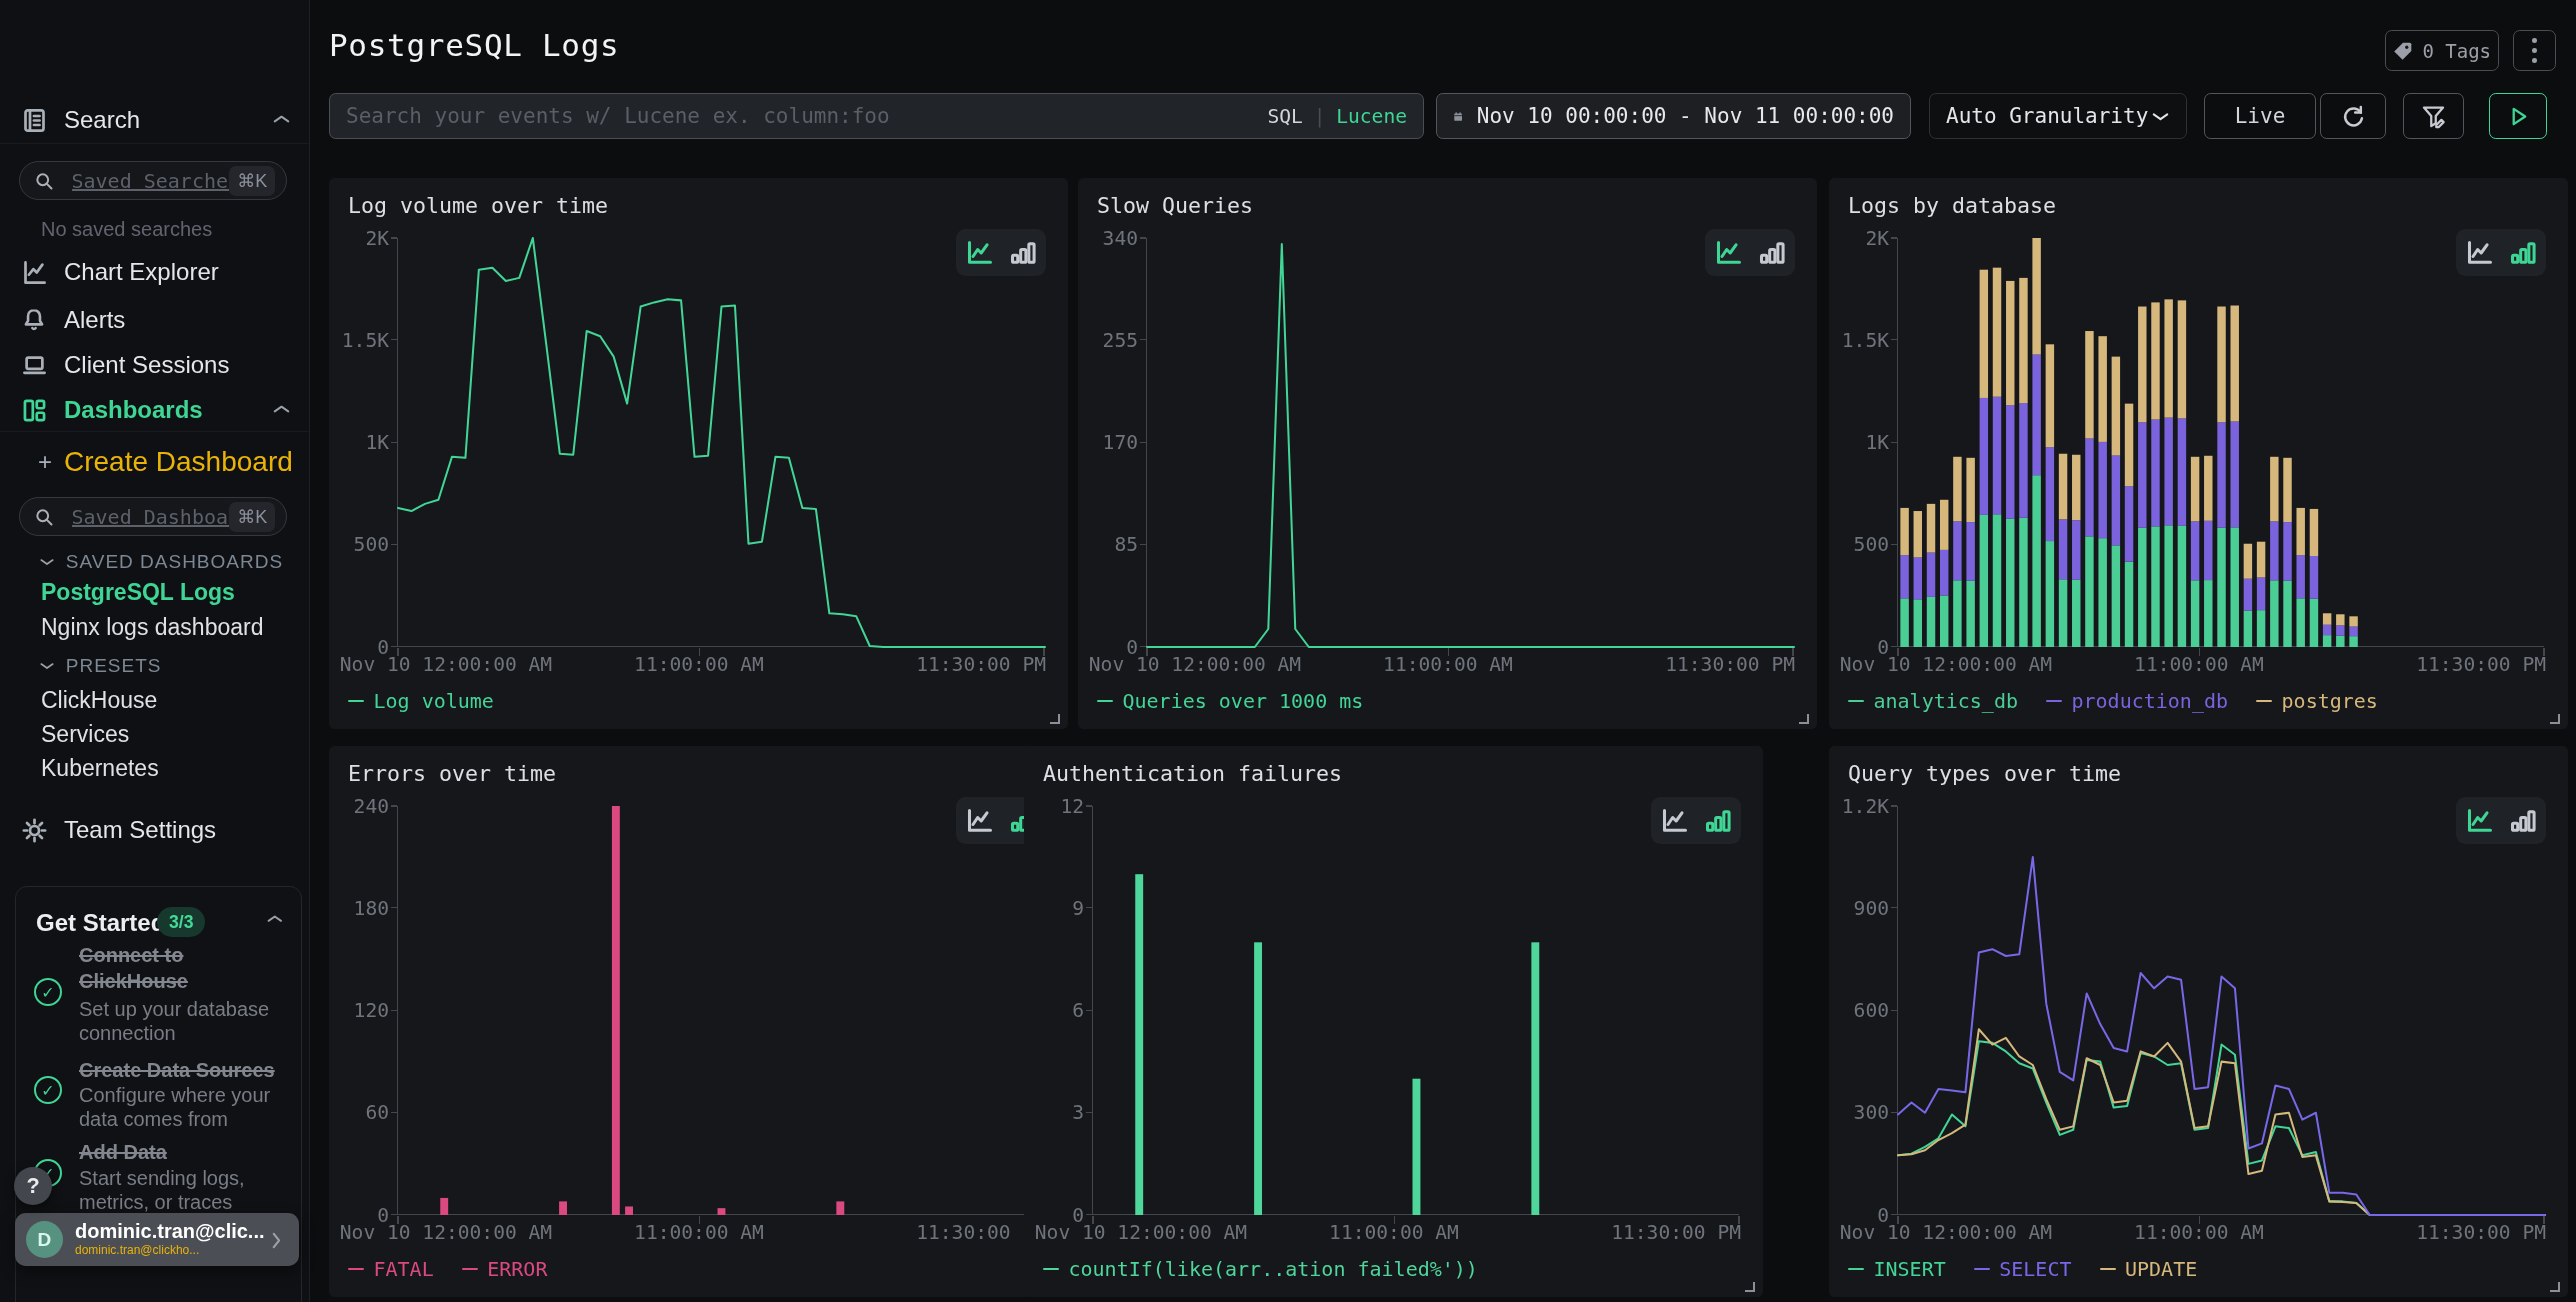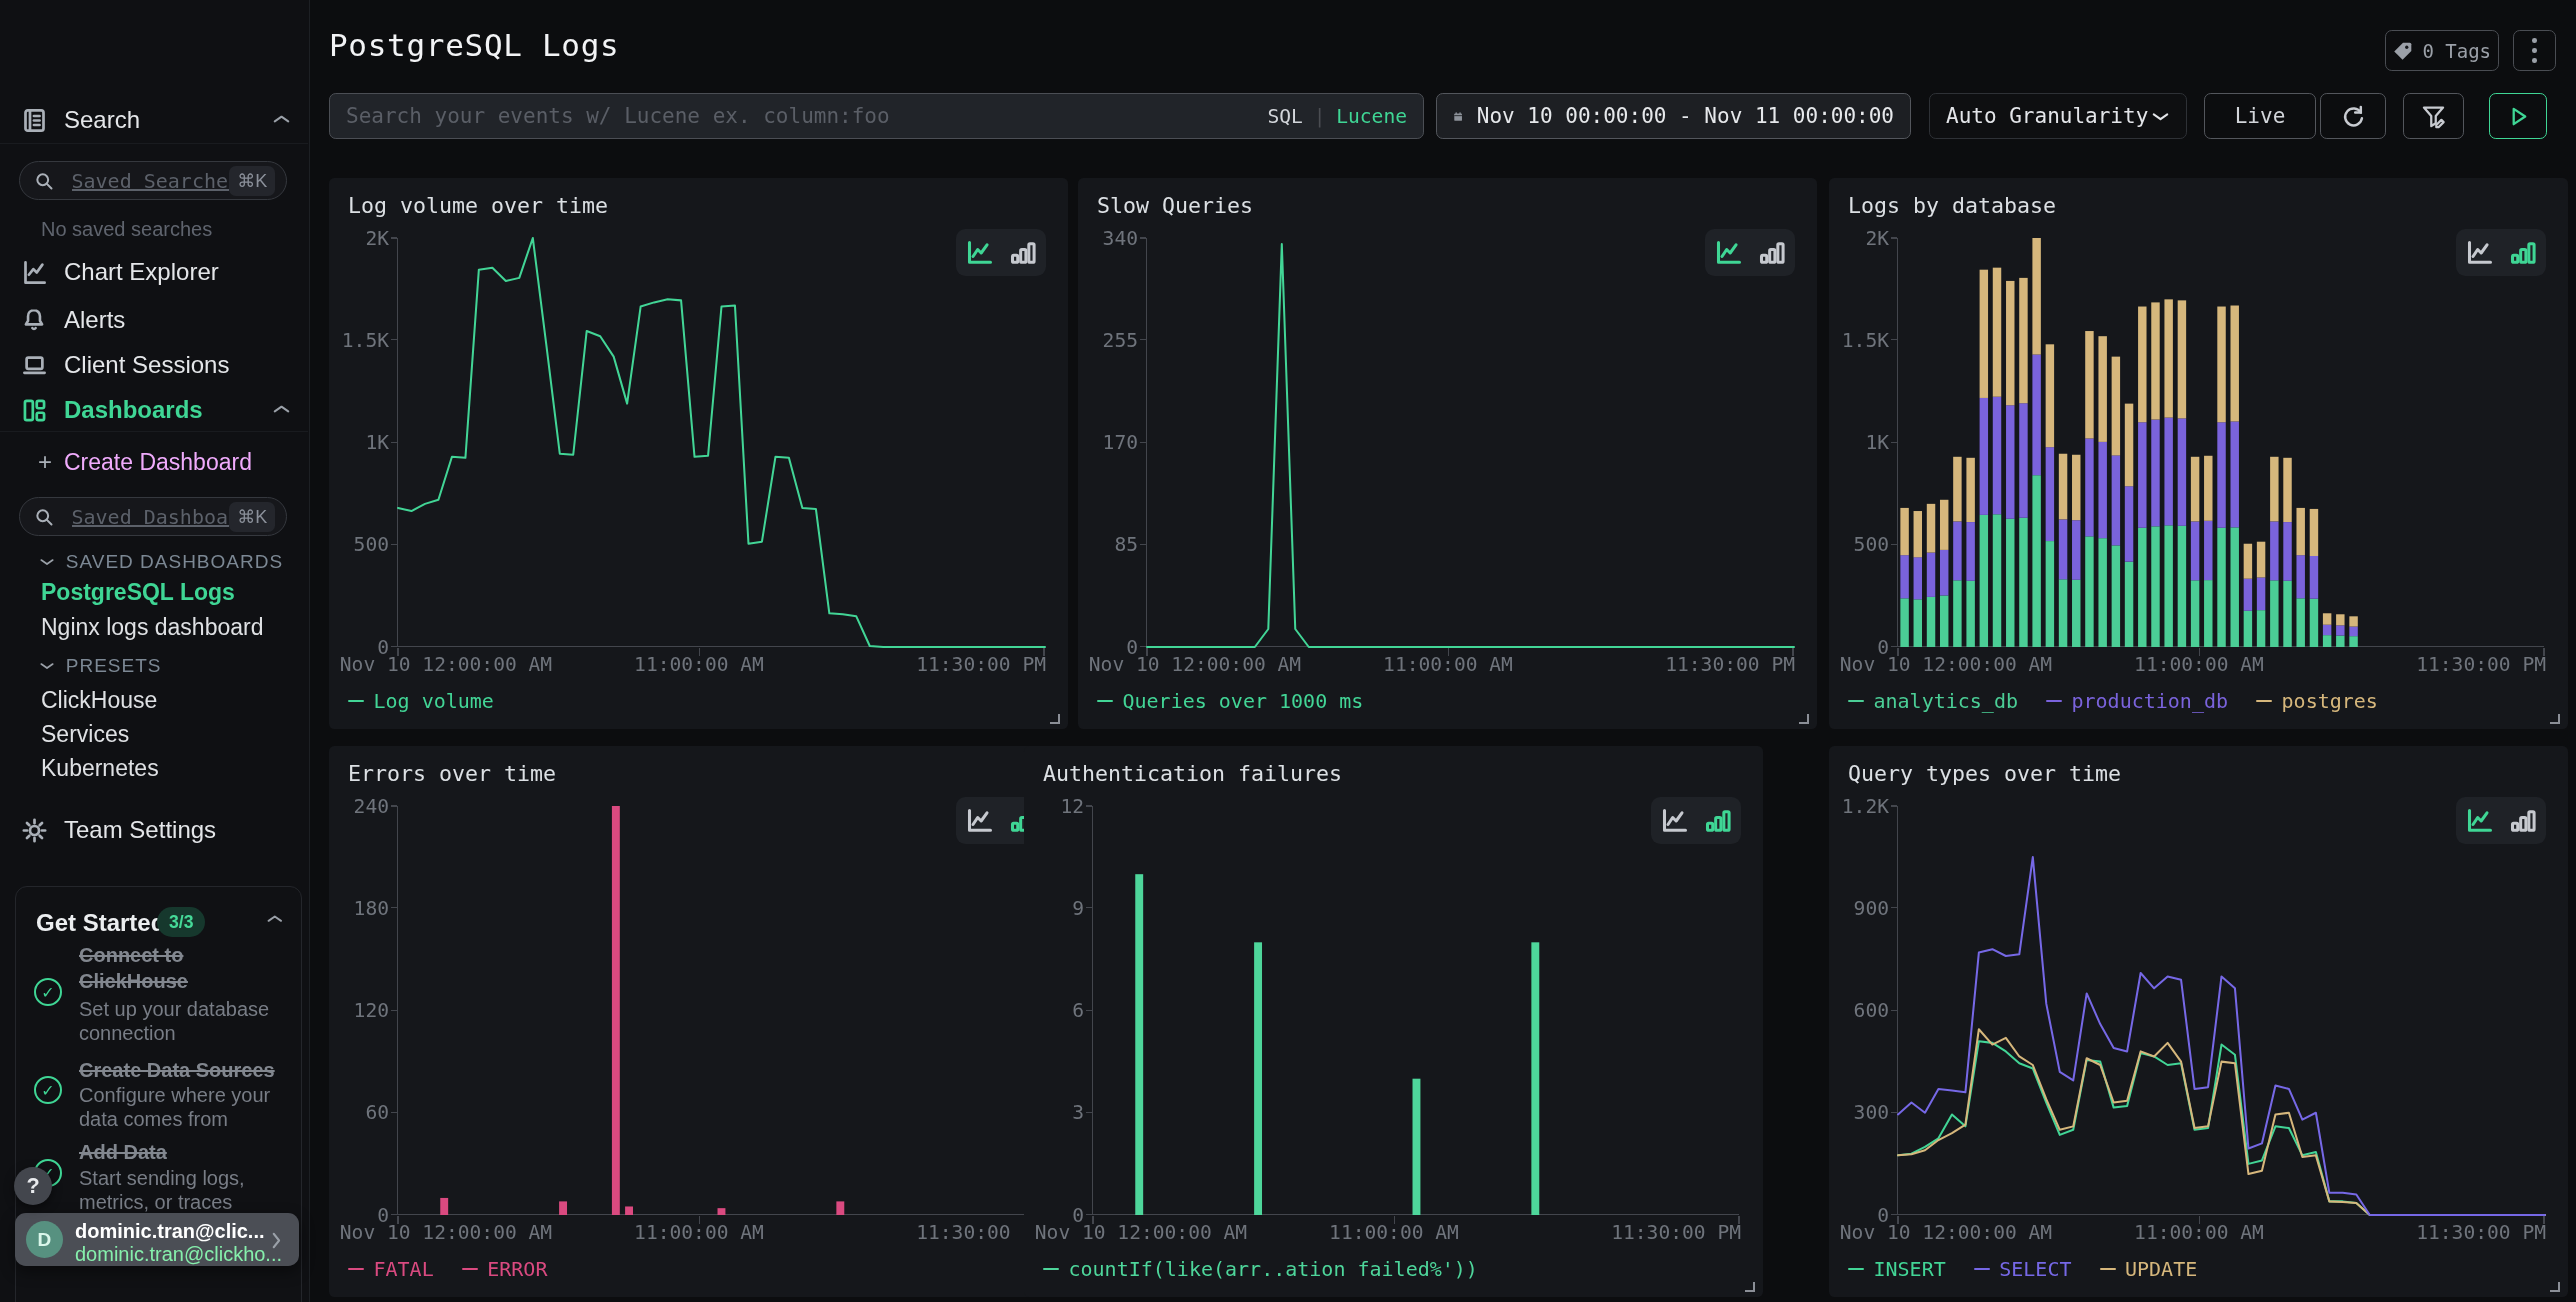--- a/index.html
+++ b/index.html
@@ -68,21 +68,21 @@
     display: flex; align-items: center; justify-content: center; z-index: 6; box-shadow: 0 2.7px 9.5px rgba(0,0,0,.5); cursor: pointer;
   }
 
   #user-card {
     position: absolute; left: 15px; top: 1213px; width: 284px; height: 53px;
     background: #4b4e55; border-radius: 10.8px; z-index: 5; cursor: pointer;
     box-shadow: 0 5.4px 15px rgba(0,0,0,.45);
   }
   #user-avatar { position: absolute; left: 10.8px; top: 8px; width: 37px; height: 37px; border-radius: 50%; background: #579180; color: #d9f6ea; font-size: 19px; font-weight: bold; display: flex; align-items: center; justify-content: center; }
   #user-name { position: absolute; left: 60px; top: 6.8px; font-size: 20px; font-weight: bold; color: #ffffff; white-space: nowrap; }
-  #user-email { position: absolute; left: 60px; top: 30px; font-size: 20px; color: #86efac; white-space: nowrap; }
+  #user-email { position: absolute; left: 60px; top: 30px; font-size: 12px; color: #eab308; white-space: nowrap; }
   #user-chev { position: absolute; left: 256px; top: 17.6px; }
 
   
   #page-title { position: absolute; left: 329px; top: 27px; font-size: 31px; font-weight: 500; color: #f2f3f5; letter-spacing: 0.7px; }
   .hdr-btn {
     position: absolute; top: 30px; height: 41px; border: 1.4px solid #4a4d53; border-radius: 6.8px;
     display: flex; align-items: center; justify-content: center; gap: 9.5px; color: #9ba0a8;
     font-size: 19px; cursor: pointer; background: transparent;
   }
   #tags-btn { left: 2385px; width: 114px; }
@@ -216,21 +216,21 @@
         <svg width="19" height="10.8" viewBox="0 0 28 16" class="chev-svg">
             <polyline points="4,11 14,4 24,11"></polyline>
           </svg>
       </span>
     </div>
 
     <div class="divider" style="top:431px"></div>
 
     <div class="abs side-item" style="left:0;top:446px;width:310px">
       <span class="abs" style="left:38px;font-size:24px;color:#aab0b8">+</span>
-      <span class="side-text nav-label" style="font-size:23px;color:#f0abfc">Create Dashboard</span>
+      <span class="side-text nav-label" style="font-size:28px;color:#eab308">Create Dashboard</span>
     </div>
 
     <div class="pill-input" style="top:497px">
       <svg width="20" height="20" viewBox="0 0 24 24" class="icon-svg">
           <circle cx="10.5" cy="10.5" r="6.5"></circle>
           <line x1="15.5" y1="15.5" x2="21" y2="21"></line>
         </svg>
       <span class="ph mono">Saved Dashboards</span>
       <span class="kbd">⌘K</span>
     </div>

